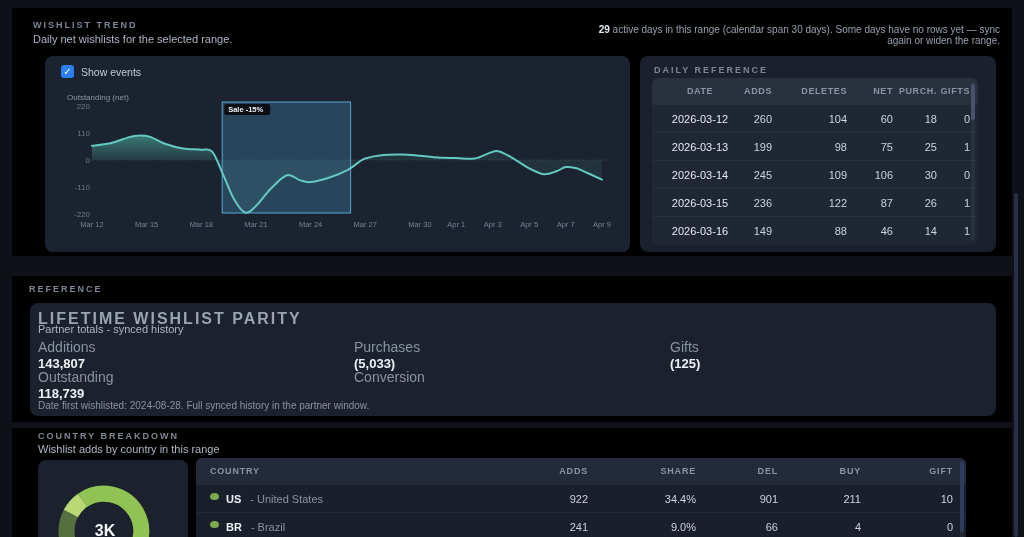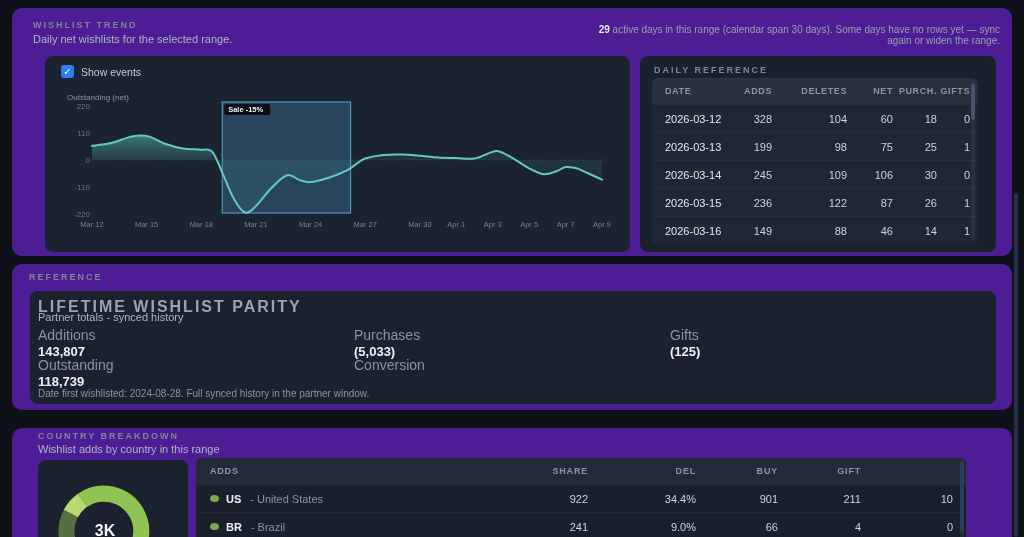--- a/index.html
+++ b/index.html
@@ -1,21 +1,21 @@
 <!DOCTYPE html>
 <html><head>
 <meta charset="utf-8">
 <style>
   html,body{margin:0;padding:0}
   body{
     width:1024px;height:537px;overflow:hidden;position:relative;
     background:#0e1218;color:#dfe4ec;
     font-family:"Liberation Sans", sans-serif;
   }
-  .card{position:absolute;background:#4c1d95;border-radius:10px}
+  .card{position:absolute;background:#000000;border-radius:0}
   .panel{position:absolute;background:#1c2330;border-radius:8px}
   .seclabel{font-size:9px;letter-spacing:2px;color:#7e8796;font-weight:bold}
   .subtle{font-size:11px;color:#aeb6c2}
 
   
   #trend-card{left:12px;top:8px;width:1000px;height:248px}
   #trend-title{position:absolute;left:21px;top:12px}
   #trend-subtitle{position:absolute;left:21px;top:25px}
   #trend-note{position:absolute;right:12px;top:16px;width:420px;text-align:right;font-size:10px;color:#97a0ae}
   #trend-note b{color:#e8ecf2}
@@ -28,28 +28,28 @@
   #trend-svg{position:absolute;left:0;top:28px}
 
   
   #daily-panel{left:628px;top:48px;width:356px;height:196px;background:#1a202c}
   #daily-label{position:absolute;left:14px;top:9px}
   #daily-table{position:absolute;left:12px;top:22px;width:326px;height:167px;background:#1f2634;border-radius:6px;overflow:hidden}
   .dhead,.drow{display:grid;grid-template-columns:70px 37px 75px 46px 44px 33px;align-items:center;padding:0 8px 0 13px}
   .dhead{height:26px;background:rgba(255,255,255,0.05);font-size:9px;letter-spacing:.6px;color:#8a94a6;font-weight:bold}
   .drow{height:27px;border-top:1px solid rgba(255,255,255,0.045);font-size:11px}
   .dhead span,.drow span{text-align:right}
-  .dhead span:first-child,.drow span:first-child{text-align:left}
+  .dhead span:first-child,.drow span:first-child{text-align:center}
   .drow .c-date{color:#e5e9f0}
   .drow .num{color:#ccd3df}
   .vscroll{position:absolute;width:4px;border-radius:2px;background:rgba(255,255,255,0.05)}
   .vthumb{position:absolute;width:4px;border-radius:2px}
 
   
-  #ref-card{left:12px;top:264px;width:1000px;height:146px}
+  #ref-card{left:12px;top:276px;width:1000px;height:146px}
   #ref-label{position:absolute;left:17px;top:8px}
   #parity-panel{left:18px;top:27px;width:966px;height:113px;background:#1b212d}
   #parity-title{position:absolute;left:8px;top:7px;font-size:16px;letter-spacing:2px;color:#9aa3b2;font-weight:bold}
   #parity-subtitle{position:absolute;left:8px;top:20px}
   #stats{position:absolute;left:8px;top:36px;width:950px;display:grid;grid-template-columns:316px 316px 1fr;grid-auto-rows:30px}
   .stat .sl{font-size:14px;color:#8a93a3}
   .stat .sv{font-size:13px;font-weight:bold;color:#eef1f5;margin-top:1px}
   #parity-note{position:absolute;left:8px;top:97px;font-size:10px;color:#8a93a3}
 
   
@@ -59,21 +59,21 @@
   #donut-panel{left:26px;top:32px;width:150px;height:92px;background:#1b212d}
   #donut-center{position:absolute;left:0;top:64px;width:134px;text-align:center}
   #donut-center .big{font-size:16px;font-weight:bold;color:#f2f4f8;line-height:14px}
   #donut-center .small{font-size:6px;letter-spacing:1px;color:#98a1b0}
   #country-table{position:absolute;left:184px;top:30px;width:770px;background:#191f2b;border-radius:6px 6px 0 0;overflow:hidden}
   .chead,.crow{display:grid;grid-template-columns:232px 148px 108px 82px 83px 92px;align-items:center;padding-left:14px}
   .chead{height:26px;background:#232a39;font-size:9px;letter-spacing:.8px;color:#8a94a6;font-weight:bold}
   .crow{height:27px;border-top:1px solid rgba(255,255,255,0.05);font-size:11px}
   .chead span,.crow span{text-align:right;padding-right:2px}
   .chead span:first-child,.crow span:first-child{text-align:left}
-  .ccountry{display:flex;align-items:center;gap:7px}
+  .ccountry{display:flex;gap:7px}
   .dot{width:7px;height:7px;border-radius:50%;background:#7ea94f;flex:none}
   .ccode{font-weight:bold;color:#eef1f5}
   .cname{color:#8a93a3}
   .crow .num{color:#ccd3df}
 
   #page-scroll-thumb{position:absolute;right:6px;top:193px;width:4px;height:344px;border-radius:2px;background:#262f47}
 </style>
 </head>
 <body>
 
@@ -133,21 +133,21 @@
           <span>DATE</span>
           <span>ADDS</span>
           <span>DELETES</span>
           <span>NET</span>
           <span>PURCH.</span>
           <span>GIFTS</span>
         </div>
       <div id="daily-rows">
           <div class="drow">
      <span class="c-date">2026-03-12</span>
-            <span class="num">328</span>
+            <span class="num">260</span>
             <span class="num">104</span>
             <span class="num">60</span>
             <span class="num">18</span>
             <span class="num">0</span>
           </div>
           <div class="drow">
      <span class="c-date">2026-03-13</span>
             <span class="num">199</span>
             <span class="num">98</span>
             <span class="num">75</span>
@@ -229,20 +229,21 @@
         <path d="M 32.9 53.4 A 37.5 37.5 0 0 1 44.5 40.3" fill="none" stroke="#b9d974" stroke-width="16"></path>
       </svg>
     <div id="donut-center">
       <div class="big">3K</div>
       <div class="small">ADDS IN RANGE</div>
     </div>
   </div>
 
   <div id="country-table">
     <div class="chead" id="country-head">
+        <span>COUNTRY</span>
         <span>ADDS</span>
         <span>SHARE</span>
         <span>DEL</span>
         <span>BUY</span>
         <span>GIFT</span>
       </div>
     <div id="country-rows">
         <div class="crow">
      <span class="ccountry">
        <span class="dot"></span>

